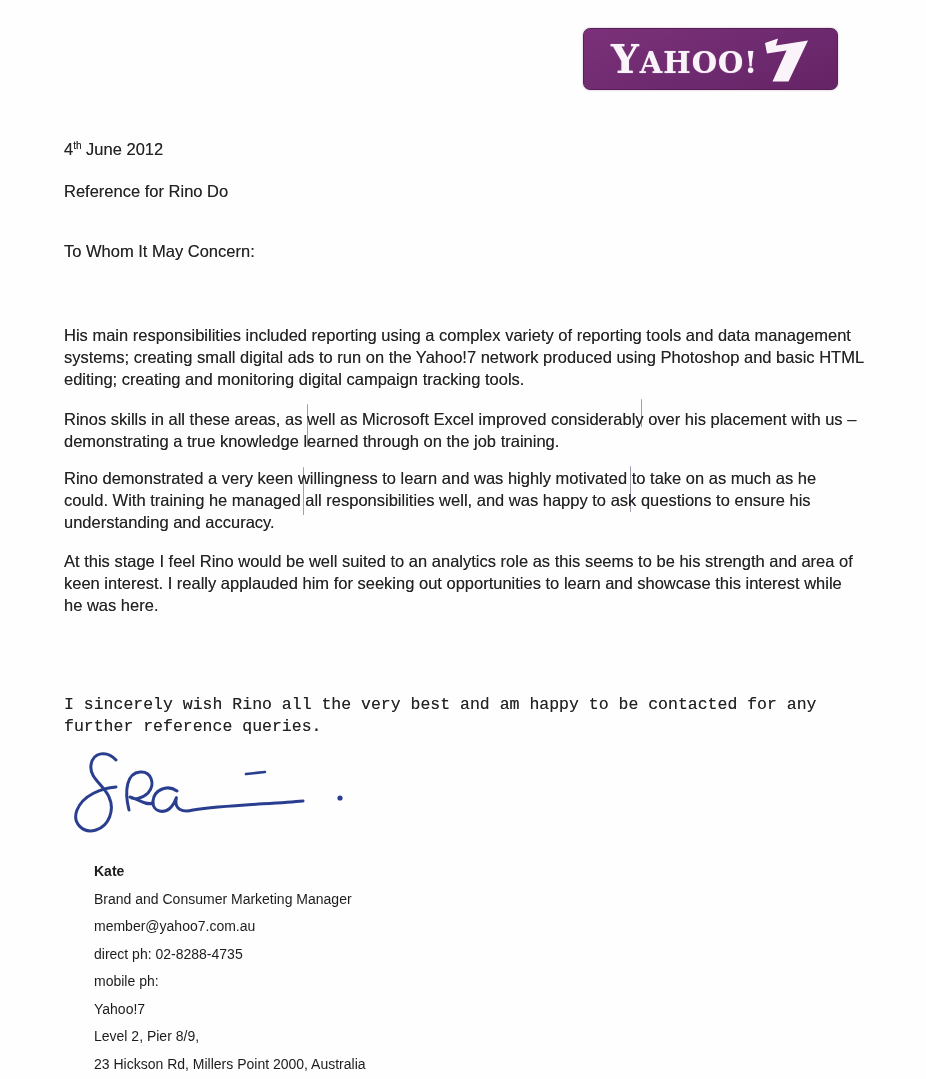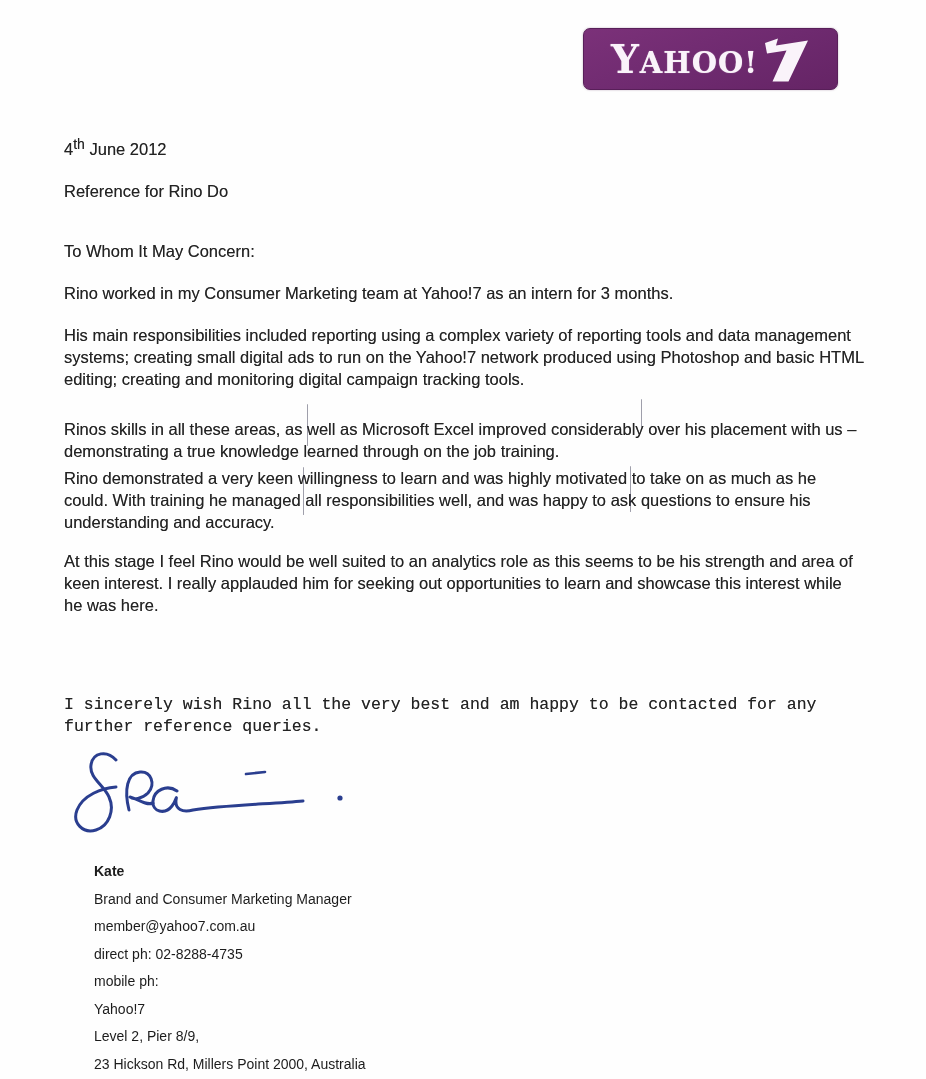--- a/index.html
+++ b/index.html
@@ -31,21 +31,21 @@
     letter-spacing:1px;
     line-height:1;
     text-shadow:0 0 1px rgba(255,255,255,.6);
     white-space:nowrap;
   }
   .logo .wordmark .bigY { font-size:39px; }
   .logo .seven { display:block; margin-top:2px; }
   
   .tblock { position:absolute; left:64px; width:800px; font-size:16.5px; line-height:22px; }
   .tblock p { margin:0; }
-  sup.ord { font-size:14px; vertical-align:super; line-height:0; }
+  sup.ord { font-size:10px; vertical-align:super; line-height:0; }
   .scan-soft { text-shadow:0 0 .6px rgba(30,30,30,.55); }
   
   .sig { position:absolute; left:50px; top:744px; width:300px; height:100px; }
   
   .footer { position:absolute; left:64px; top:858px; font-size:14px; line-height:27.5px; color:#1c1c1c;margin-left:30px; }
   .footer .name { font-weight:bold; }
   
   .artifact { position:absolute; width:1px; background:rgba(45,45,70,.45); border-radius:1px; }
   .a1 { left:307px; top:404px; height:42px; }
   .a2 { left:641px; top:399px; height:28px; }
@@ -65,27 +65,24 @@
   </div>
 
   <div class="tblock scan-soft" style="top:138px;">
     <span>4</span><sup class="ord">th</sup><span> June 2012</span>
   </div>
 
   <div class="tblock scan-soft" style="top:180px;">Reference for Rino Do</div>
 
   <div class="tblock scan-soft" style="top:240px;">To Whom It May Concern:</div>
 
-  <div class="tblock scan-soft" style="top:282px;">
-      <p>Rino worked in my Consumer Marketing team at Yahoo!7 as an intern for 3 months.</p>
-    </div>
   <div class="tblock scan-soft" style="top:324px;">
       <p>His main responsibilities included reporting using a complex variety of reporting tools and data management systems; creating small digital ads to run on the Yahoo!7 network produced using Photoshop and basic HTML editing; creating and monitoring digital campaign tracking tools.</p>
     </div>
-  <div class="tblock scan-soft" style="top:418px;">
+  <div class="tblock scan-soft" style="top:408px;">
       <p>Rinos skills in all these areas, as well as Microsoft Excel improved considerably over his placement with us – demonstrating a true knowledge learned through on the job training.</p>
     </div>
   <div class="tblock scan-soft" style="top:467px;">
       <p>Rino demonstrated a very keen willingness to learn and was highly motivated to take on as much as he could. With training he managed all responsibilities well, and was happy to ask questions to ensure his understanding and accuracy.</p>
     </div>
   <div class="tblock scan-soft" style="top:550px;">
       <p>At this stage I feel Rino would be well suited to an analytics role as this seems to be his strength and area of keen interest. I really applauded him for seeking out opportunities to learn and showcase this interest while he was here.</p>
     </div>
   <div class="tblock scan-soft" style="top:694px;font-family:Liberation Mono, monospace;">
       <p>I sincerely wish Rino all the very best and am happy to be contacted for any further reference queries.</p>

